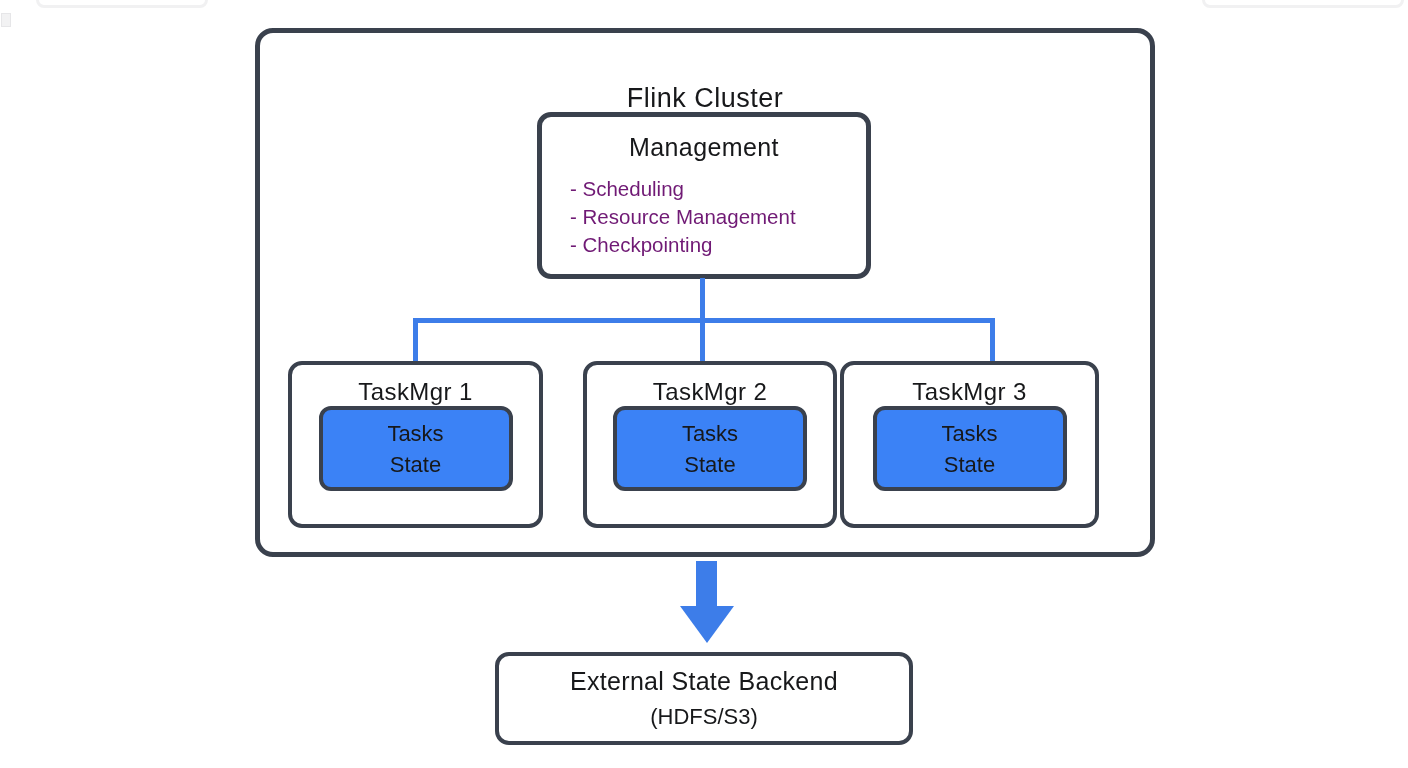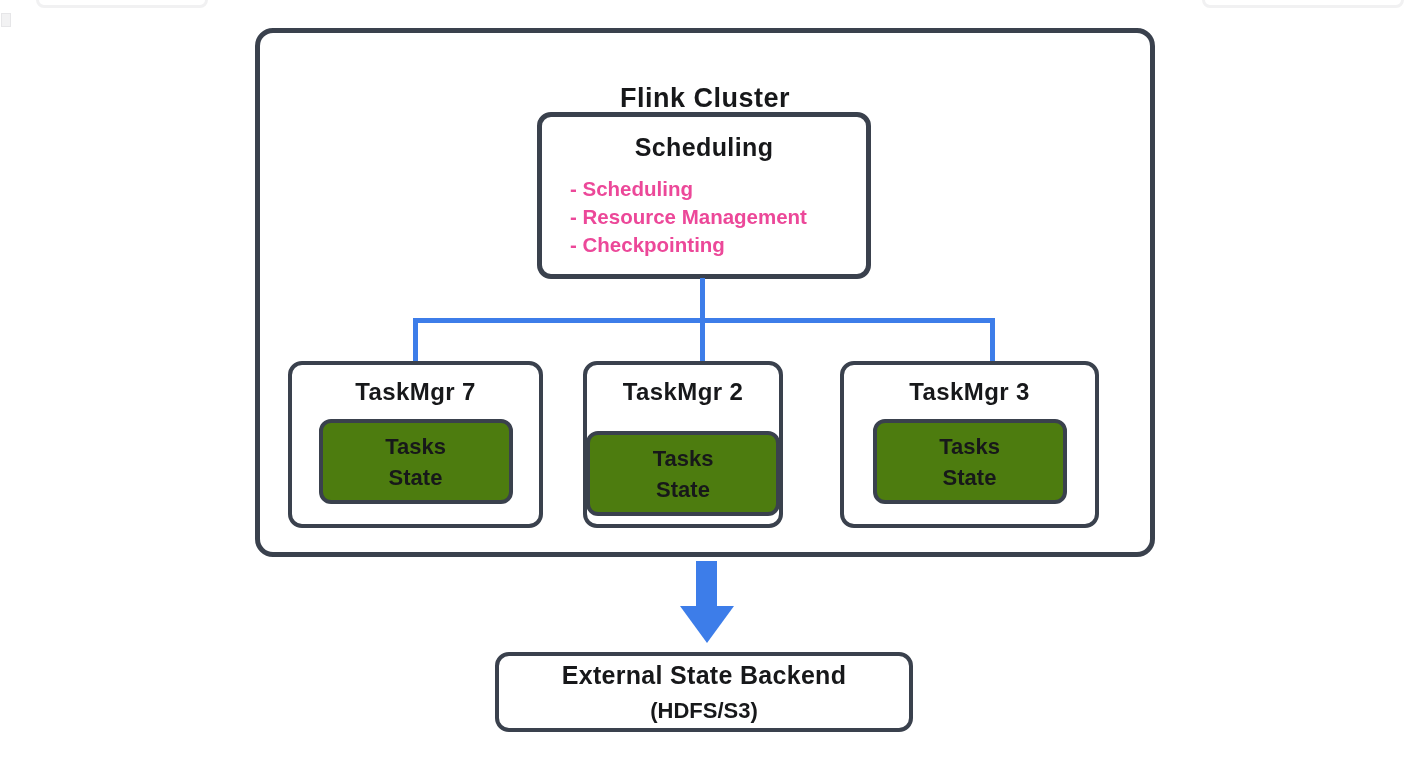--- a/index.html
+++ b/index.html
@@ -1,15 +1,15 @@
 <!DOCTYPE html>
 <html><head>
 <meta charset="utf-8">
 <style>
-  * { margin: 0; padding: 0; box-sizing: border-box; font-weight: bold; }
+  * { margin: 0; padding: 0; box-sizing: border-box; }
   html, body { background: #ffffff; }
   body {
     font-family: "Liberation Sans", sans-serif;
     color: #1b1d20;
   }
   .stage {
     position: relative;
     width: 1408px;
     height: 768px;
     background: #ffffff;
@@ -64,21 +64,21 @@
     text-align: center;
     font-size: 25px;
     letter-spacing: 0.4px;
     color: #17181a;
   }
   .jm-list {
     list-style: none;
     margin: 13px 16px 0 28px;
     font-size: 20.5px;
     line-height: 28px;
-    color: #ec4899;
+    color: #701a75;
   }
 
   
   .conn {
     position: absolute;
     background: #3d7de9;
   }
   .conn.trunk  { left: 700px; top: 278px; width: 5px; height: 45px; }
   .conn.hline  { left: 413px; top: 318px; width: 582px; height: 5px; }
   .conn.drop-1 { left: 413px; top: 320px; width: 5px; height: 43px; }
@@ -91,34 +91,33 @@
     top: 361px;
     height: 167px;
     border: 4px solid #3a414d;
     border-radius: 14px;
     background: #ffffff;
     display: flex;
     flex-direction: column;
     align-items: center;
   }
   .tm-box.tm1 { left: 288px; width: 255px; }
-  .tm-box.tm2 { left: 583px; width: 200px; gap: 12px; }
+  .tm-box.tm2 { left: 583px; width: 254px; }
   .tm-box.tm3 { left: 840px; width: 259px; }
   .tm-label {
     margin-top: 13px;
     font-size: 24px;
     letter-spacing: 0.4px;
     color: #17181a;
   }
   .tm-inner {
-    margin-top: 13px;
     width: 194px; height: 85px;
     border: 4px solid #3a414d;
     border-radius: 12px;
-    background: #4d7c0f;
+    background: #3b82f6;
     display: flex;
     flex-direction: column;
     align-items: center;
     justify-content: center;
     font-size: 22px;
     line-height: 31px;
     color: #17181a;
   }
 
   
@@ -134,21 +133,21 @@
     width: 0; height: 0;
     border-left: 27px solid transparent;
     border-right: 27px solid transparent;
     border-top: 37px solid #3d7de9;
   }
 
   
   .ext-box {
     position: absolute;
     left: 495px; top: 652px;
-    width: 418px; height: 80px;
+    width: 418px; height: 93px;
     border: 4px solid #3a414d;
     border-radius: 14px;
     background: #ffffff;
     display: flex;
     flex-direction: column;
     align-items: center;
     justify-content: center;
   }
   .ext-title {
     font-size: 25px;
@@ -168,36 +167,36 @@
 
   <div class="artifact-rect tl"></div>
   <div class="artifact-rect tr"></div>
   <div class="artifact-sq"></div>
 
   <div class="cluster-box">
     <div class="cluster-title">Flink Cluster</div>
   </div>
 
   <div class="jm-box">
-    <div class="jm-title">Scheduling</div>
+    <div class="jm-title">Management</div>
     <ul class="jm-list">
       <li>- Scheduling</li>
       <li>- Resource Management</li>
       <li>- Checkpointing</li>
     </ul>
   </div>
 
   <div class="conn trunk"></div>
   <div class="conn hline"></div>
   <div class="conn drop-1"></div>
   <div class="conn drop-2"></div>
   <div class="conn drop-3"></div>
 
   <div class="tm-box tm1">
-    <div class="tm-label">TaskMgr 7</div>
+    <div class="tm-label">TaskMgr 1</div>
     <div class="tm-inner">
       <span>Tasks</span>
       <span>State</span>
     </div>
   </div>
 
   <div class="tm-box tm2">
     <div class="tm-label">TaskMgr 2</div>
     <div class="tm-inner">
       <span>Tasks</span>

